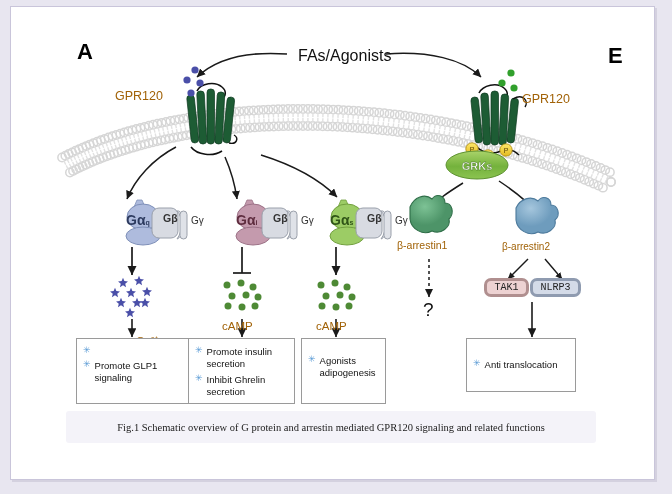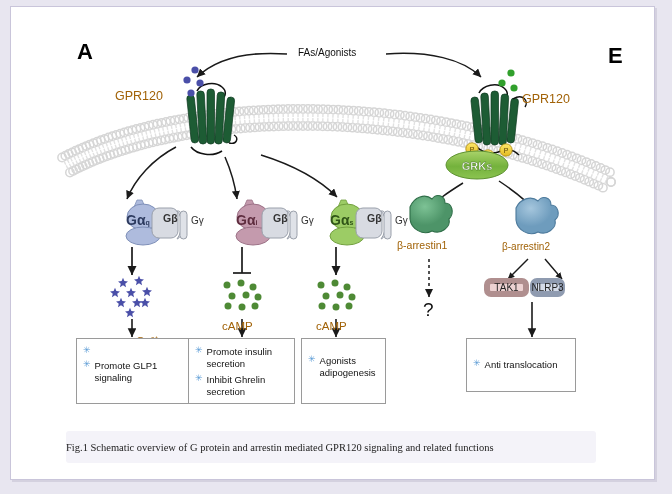--- a/index.html
+++ b/index.html
@@ -26,30 +26,30 @@
   .gtxt{font-size:14px;font-weight:bold;color:#fff;}
   .gtxtd{font-size:10.5px;font-weight:bold;color:#333;text-align:center;}
   .box{
     position:absolute;border:1px solid #9a9a9a;background:#fff;
     box-sizing:border-box;
   }
   .bullet{color:#5b9bd5;font-size:9px;line-height:1;}
   .bitem{display:flex;gap:4px;align-items:flex-start;margin-bottom:5px;}
   .bitem span.t{font-size:9.5px;color:#111;line-height:11.5px;}
   #caption{
-    position:absolute;left:55px;top:424px;width:530px;height:32px;
+    position:absolute;left:55px;top:404px;width:530px;height:32px;
     background:#f4f3f9;border-radius:3px;
-    display:flex;align-items:center;justify-content:flex-start;
+    display:flex;align-items:center;justify-content:center;
   }
   #caption .ct{
     font-family:"Liberation Serif", serif;font-size:10.5px;color:#222;
   }
-  .rbox{position:absolute;border:6px solid #be185d;border-radius:7px;
+  .rbox{position:absolute;border:3px solid #be185d;border-radius:7px;
         box-sizing:border-box;display:flex;align-items:center;justify-content:center;
-        font-size:10px;color:#222;}
+        font-size:10px;color:#222;font-family:Liberation Mono, monospace;}
 </style>
 </head>
 <body>
 
 <div id="page">
 <div id="sheet">
 
   <svg id="canvas" viewBox="0 0 643 472">
     <defs>
       <marker id="ah" markerWidth="7" markerHeight="7" refX="5.4" refY="2.7" orient="auto">
@@ -721,21 +721,21 @@
     <g fill="none" stroke="#1a1a1a" stroke-width="1.4">
       <path d="M517,252 L497,272" marker-end="url(#ahs)"></path>
       <path d="M534,252 L551,272" marker-end="url(#ahs)"></path>
     </g>
     <line x1="521" y1="295" x2="521" y2="330" stroke="#1a1a1a" stroke-width="1.6" marker-end="url(#ah)"></line>
   </svg>
 
   <div class="lbl panelLetter" style="left:66px;top:32px;">A</div>
   <div class="lbl panelLetter" style="left:597px;top:36px;">E</div>
 
-  <div class="lbl" style="left:287px;top:40px;font-size:10px;color:#111;">FAs/Agonists</div>
+  <div class="lbl" style="left:287px;top:40px;font-size:16px;color:#111;">FAs/Agonists</div>
 
   <div class="lbl txt" style="left:104px;top:82px;font-size:12.5px;">GPR120</div>
   <div class="lbl txt" style="left:511px;top:85px;font-size:12.5px;">GPR120</div>
 
   <div class="lbl" style="left:115px;top:204px;">
     <span class="gtxt" style="color:#2c3a5e;">Gα</span><span style="font-size:7px;font-weight:bold;color:#2c3a5e;">q</span>
   </div>
   <div class="lbl gtxtd" style="left:152px;top:205px;">Gβ</div>
   <div class="lbl gtxtd" style="left:180px;top:208px;font-weight:normal;font-size:10px;">Gγ</div>
 
@@ -753,21 +753,21 @@
 
   <div class="lbl txt" style="left:105px;top:326px;margin-left:20px;">Ca²⁺</div>
   <div class="lbl txt" style="left:211px;top:313px;">cAMP</div>
   <div class="lbl txt" style="left:305px;top:313px;">cAMP</div>
 
   <div class="lbl txt" style="left:386px;top:232px;font-size:10.5px;">β-arrestin1</div>
   <div class="lbl txt" style="left:491px;top:234px;font-size:10px;">β-arrestin2</div>
   <div class="lbl" style="left:412px;top:292px;font-size:19px;color:#111;">?</div>
 
   <div class="rbox" style="left:473px;top:271px;width:45px;height:19px;background:#edd2d2;border-color:#b08f8f;">TAK1</div>
-  <div class="rbox" style="left:519px;top:271px;width:35px;height:19px;background:#d4dbe8;border-color:#8f9bb0;text-align:center;">NLRP3</div>
+  <div class="rbox" style="left:519px;top:271px;width:51px;height:19px;background:#d4dbe8;border-color:#8f9bb0;text-align:center;">NLRP3</div>
 
   <div class="box" style="left:65px;top:331px;width:113px;height:66px;padding:7px 6px;">
     <div class="bitem">
       <span class="bullet">✳</span>
     </div>
     <div class="bitem">
       <span class="bullet">✳</span>
       <span class="t">Promote GLP1 signaling</span>
     </div>
   </div>

